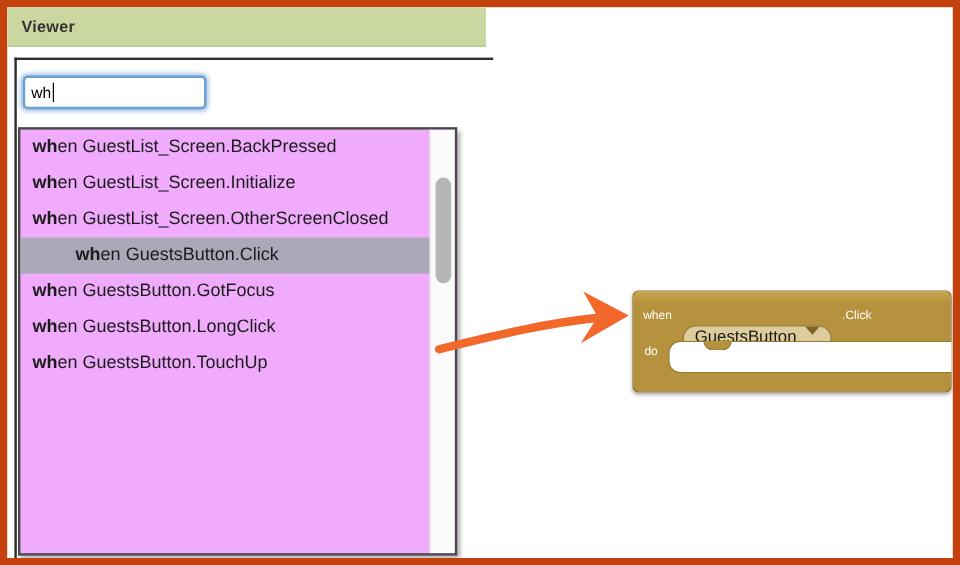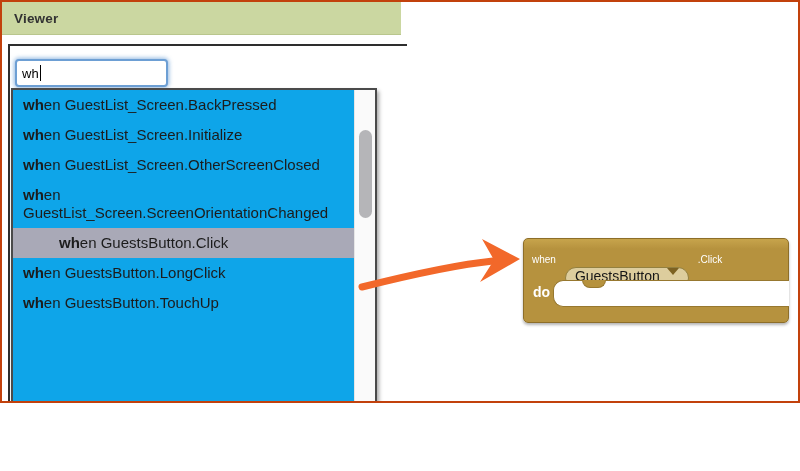--- a/index.html
+++ b/index.html
@@ -1,18 +1,18 @@
 <!DOCTYPE html>
 <html><head>
 <meta charset="utf-8">
 <style>
   html,body{margin:0;padding:0;background:#ffffff;font-family:"Liberation Sans",sans-serif;}
   .frame{
-    position:relative;width:800px;height:403px;box-sizing:border-box;
-    border:2px solid #c2410c;background:#ffffff;overflow:hidden;
+    position:relative;width:800px;height:471px;box-sizing:border-box;
+    border:6px solid #c2410c;background:#ffffff;overflow:hidden;
   }
   
   .viewer-header{
     position:absolute;left:0;top:0;width:399px;height:33px;
     background:#cbd7a1;border-bottom:1px solid #b9c68d;
     display:flex;align-items:center;padding-left:12px;box-sizing:border-box;
   }
   .viewer-header span{font-size:13.5px;font-weight:bold;color:#333333;letter-spacing:.2px;}
   
   .canvas{
@@ -24,22 +24,22 @@
   .typeblock{
     position:absolute;left:13px;top:57px;width:153px;height:28px;box-sizing:border-box;
     background:#ffffff;border:2px solid #6d9fd4;border-radius:4px;
     box-shadow:0 0 4px 1px rgba(110,160,215,.75);
     display:flex;align-items:center;padding-left:5px;
     font-size:13px;color:#000;
   }
   .caret{display:inline-block;width:1px;height:16px;background:#000;margin-left:1px;}
   
   .dropdown{
-    position:absolute;left:9px;top:86px;width:366px;height:357px;box-sizing:border-box;
-    background:#0ea5e9;border:2px solid #4a4a4a;
+    position:absolute;left:9px;top:100px;width:366px;height:357px;box-sizing:border-box;
+    background:#f0abfc;border:2px solid #4a4a4a;
     box-shadow:2px 3px 4px rgba(0,0,0,.35);
     overflow:hidden;
   }
   .item{
     padding:6px 24px 6px 10px;font-size:15px;line-height:18px;color:#1c1c1c;cursor:default;
   }
   .item.selected{background:#a9a9b7;padding-left:46px;}
   .item b{font-weight:bold;}
   
   .sb-track{
@@ -78,21 +78,21 @@
   .slot{
     position:absolute;left:29px;top:41px;right:-1px;height:25px;background:#ffffff;
     border-top:1px solid #97782f;border-left:1px solid #97782f;border-bottom:1px solid #97782f;
     border-radius:10px 0 0 10px;
   }
   .notch{
     position:absolute;left:58px;top:41px;width:22px;height:7px;background:#b6923e;
     border-left:1px solid #97782f;border-right:1px solid #97782f;border-bottom:1px solid #97782f;
     border-radius:0 0 8px 8px;z-index:2;
   }
-  .do-label{position:absolute;left:9px;top:45px;color:#ffffff;font-size:14px;font-weight:bold;}
+  .do-label{position:absolute;left:9px;top:45px;color:#ffffff;font-size:10px;}
 </style>
 </head>
 <body>
 
 <div class="frame">
 
   <div class="viewer-header">
     <span>Viewer</span>
   </div>
 
@@ -106,25 +106,25 @@
   <div class="dropdown">
     <div class="item">
       <b>wh</b><span>en GuestList_Screen.BackPressed</span>
     </div>
     <div class="item">
       <b>wh</b><span>en GuestList_Screen.Initialize</span>
     </div>
     <div class="item">
       <b>wh</b><span>en GuestList_Screen.OtherScreenClosed</span>
     </div>
-    <div class="item">
-      <b>wh</b><span>en GuestList_Screen.ScreenOrientationChanged</span>
-    </div>
     <div class="item selected">
       <b>wh</b><span>en GuestsButton.Click</span>
+    </div>
+    <div class="item">
+      <b>wh</b><span>en GuestsButton.GotFocus</span>
     </div>
     <div class="item">
       <b>wh</b><span>en GuestsButton.LongClick</span>
     </div>
     <div class="item">
       <b>wh</b><span>en GuestsButton.TouchUp</span>
     </div>
     <div class="sb-track">
       <div class="sb-thumb"></div>
     </div>

